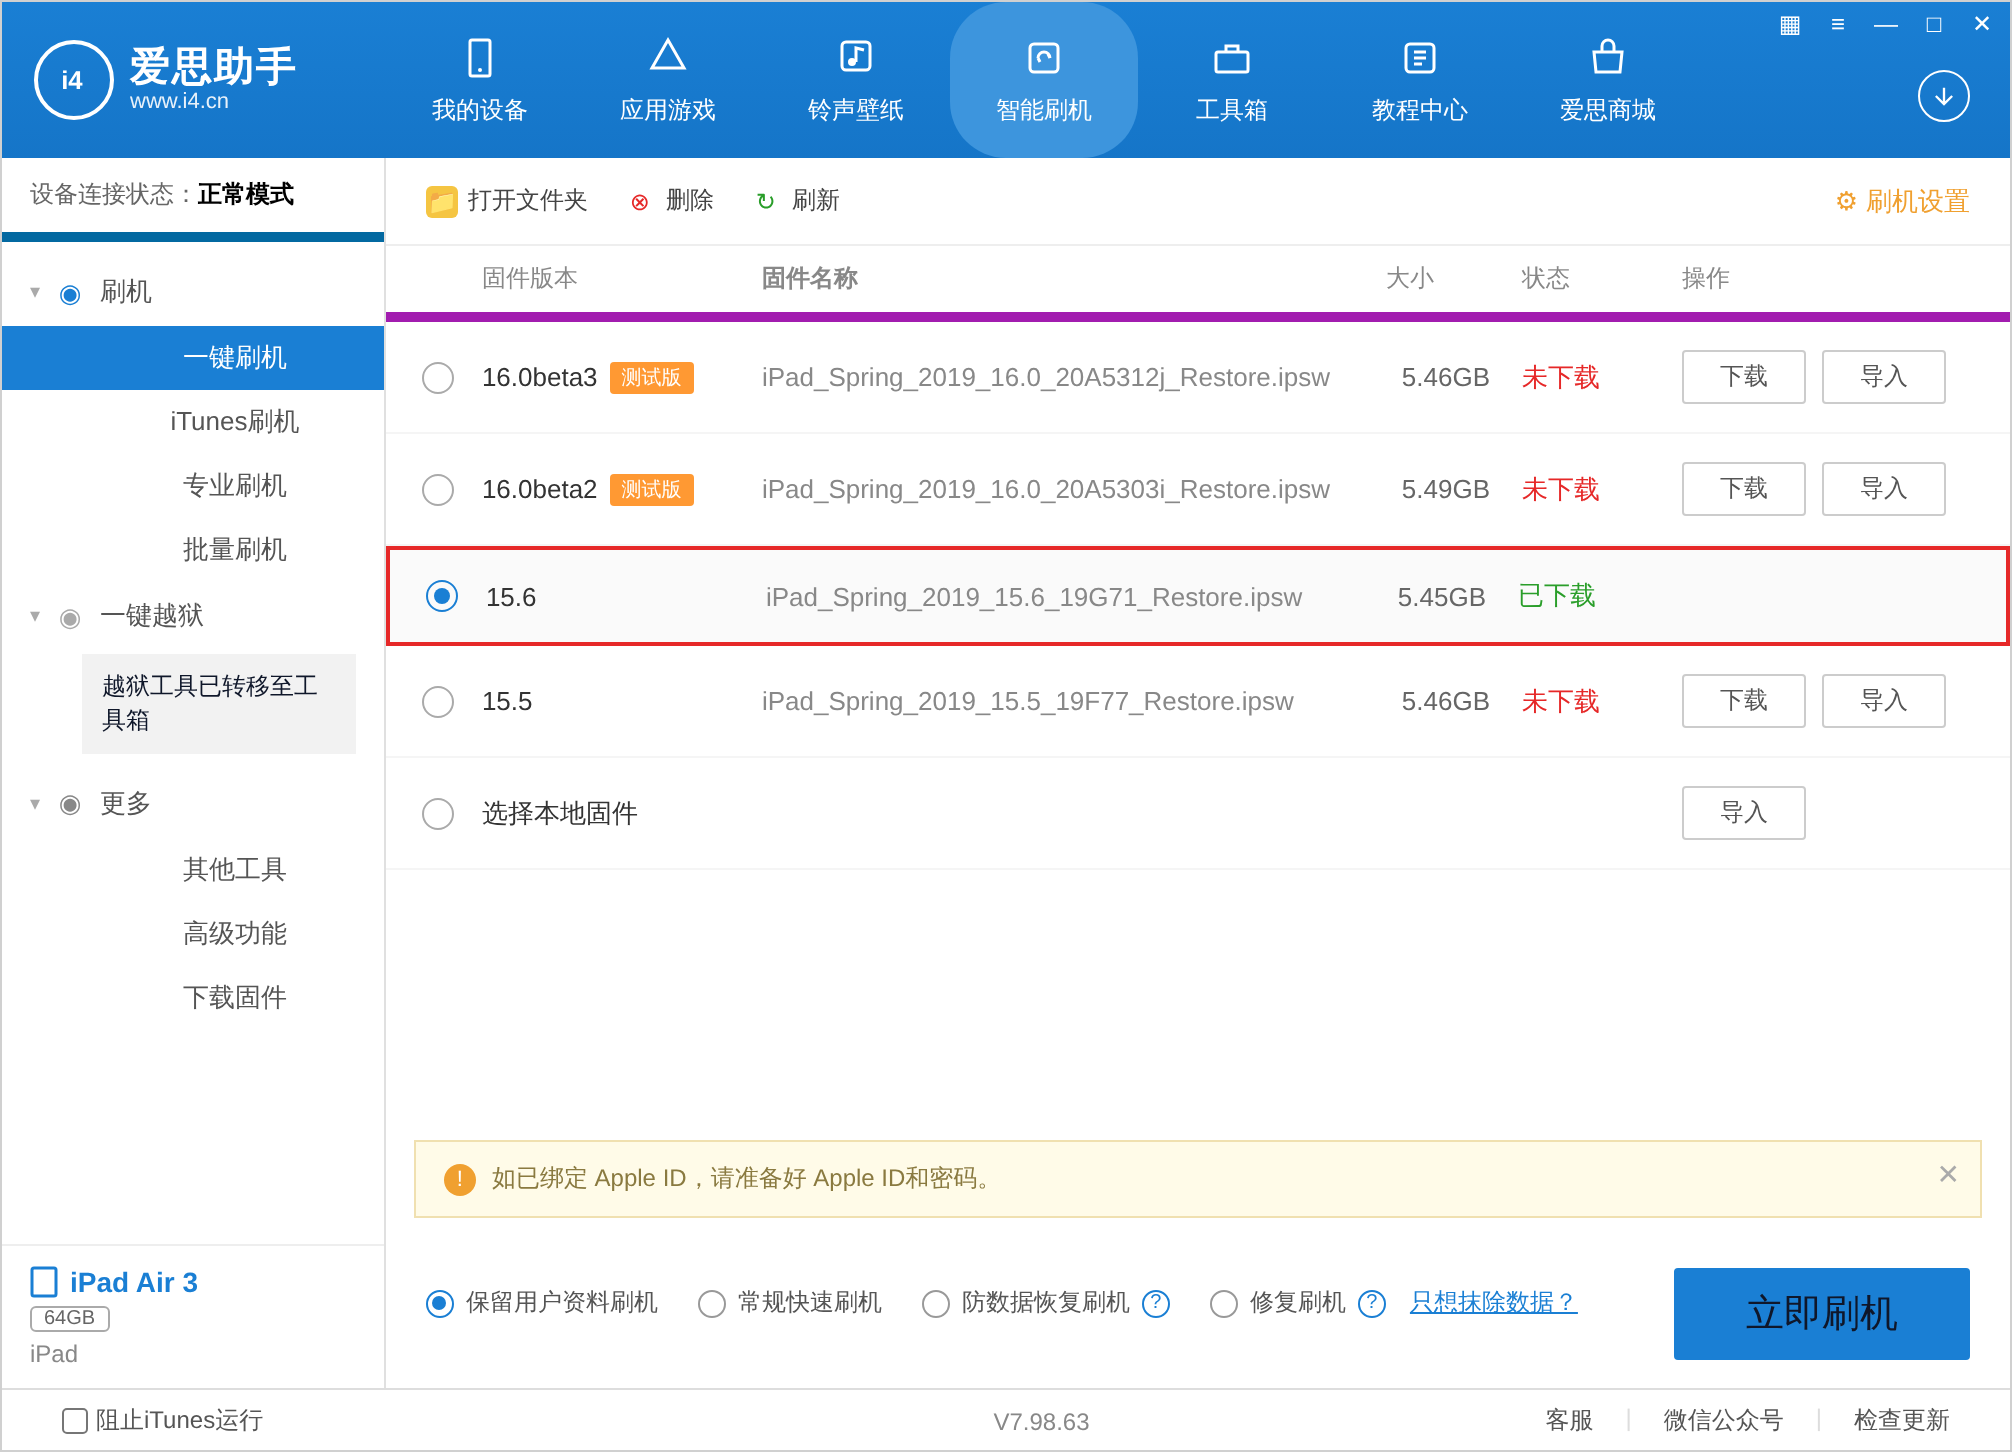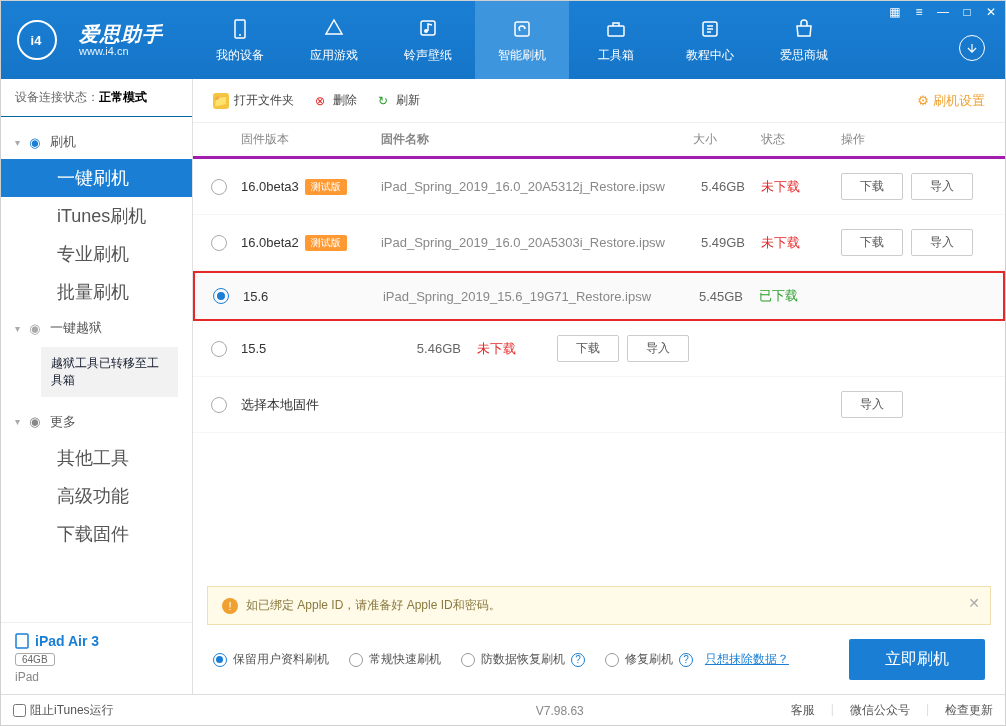--- a/index.html
+++ b/index.html
@@ -1,58 +1,58 @@
 <!DOCTYPE html>
 <html><head>
 <meta charset="utf-8">
 <style>
 * { margin: 0; padding: 0; box-sizing: border-box; font-family: "Microsoft YaHei", "PingFang SC", sans-serif; }
 body { width: 1006px; height: 726px; background: #fff; overflow: hidden; border: 1px solid #d0d0d0; }
 
 
 .header { height: 78px; background: linear-gradient(to bottom, #1a7fd4, #1575c8); display: flex; align-items: center; color: #fff; position: relative; }
-.logo-area { width: 192px; display: flex; align-items: center; padding-left: 16px; gap: 14px; }
+.logo-area { width: 192px; display: flex; align-items: center; padding-left: 16px; }
 .logo-badge { width: 40px; height: 40px; border: 2.5px solid #fff; border-radius: 50%; display: flex; align-items: center; justify-content: center; margin-right: 8px; }
 .logo-badge svg { width: 22px; height: 22px; }
 .logo-txt { display: flex; flex-direction: column; line-height: 1.1; }
-.logo-name { font-size: 20px; font-weight: bold; letter-spacing: 1px; font-style: italic; }
+.logo-name { font-size: 20px; font-weight: bold; letter-spacing: 1px; }
 .logo-url { font-size: 11px; opacity: .9; }
 .nav { display: flex; height: 100%; }
 .nav-item { width: 94px; display: flex; flex-direction: column; align-items: center; justify-content: center; font-size: 12px; cursor: pointer; gap: 6px; }
-.nav-item.active { background: #3d95dd; }
+.nav-item.active { background: #3d95dd; border-radius: 28px; }
 .nav-icon { width: 24px; height: 24px; display: flex; align-items: center; justify-content: center; }
 .win-ctrls { position: absolute; right: 6px; top: 4px; display: flex; gap: 8px; }
 .win-ctrls span { width: 16px; height: 14px; display:flex; align-items:center; justify-content:center; font-size:12px; cursor:pointer; }
 .sync-icon { position: absolute; right: 20px; bottom: 18px; width: 26px; height: 26px; border:1.5px solid #fff; border-radius:50%; display:flex; align-items:center; justify-content:center; cursor:pointer; }
 
 
 .main { display: flex; height: 615px; }
 .sidebar { width: 192px; border-right: 1px solid #e0e0e0; display: flex; flex-direction: column; }
-.status-bar { padding: 10px 14px; font-size: 12px; color: #666; border-bottom: 1px solid #0369a1; }
+.status-bar { padding: 10px 14px; font-size: 12px; color: #666; border-bottom: 5px solid #0369a1; }
 .status-bar b { color: #000; }
 .side-list { flex: 1; overflow-y: auto; padding: 8px 0; }
 .side-head { display: flex; align-items: center; padding: 8px 14px; font-size: 13px; color: #555; gap: 8px; }
 .side-head .ico { width: 14px; height:14px; display:flex; align-items:center; justify-content:center; }
-.side-item { padding: 7px 14px 7px 56px; font-size: 18px; color: #555; cursor: pointer; }
+.side-item { padding: 7px 14px 7px 56px; font-size: 13px; color: #555; cursor: pointer; text-align: center; }
 .side-item.active { background: #1a7fd4; color: #fff; }
 .side-note { margin: 2px 14px 8px 40px; background: #f2f2f2; padding: 8px 10px; font-size: 12px; color: #0f172a; line-height: 1.4; }
 .side-foot { border-top: 1px solid #eee; padding: 10px 14px; font-size: 12px; color: #555; }
 .side-foot label { display:inline-flex; align-items:center; gap:4px; margin-right:8px; }
 .device-box { border-top: 1px solid #eee; padding: 10px 14px; font-size: 12px; }
 .dev-name { color: #1a7fd4; font-weight: bold; font-size: 14px; display:flex; align-items:center; gap:6px; }
 .dev-cap { margin-top:4px; display:inline-block; border:1px solid #aaa; border-radius:3px; padding:0 6px; font-size:10px; color:#666; }
 .dev-type { margin-top:4px; color:#888; }
 
 
 .content { flex: 1; display: flex; flex-direction: column; }
 .toolbar { height: 44px; display: flex; align-items: center; padding: 0 20px; border-bottom: 1px solid #eee; font-size: 12px; gap: 18px; }
 .tb-btn { display: flex; align-items: center; gap: 5px; cursor: pointer; color: #444; }
 .tb-btn .ci { width:16px; height:16px; display:flex; align-items:center; justify-content:center; border-radius:3px; }
 .tb-right { margin-left: auto; color: #f0a030; display:flex; align-items:center; gap:4px; font-size:13px; }
-.tbl-head { display: flex; padding: 8px 20px 8px 48px; font-size: 12px; color: #888; border-bottom: 3px solid #a21caf; }
+.tbl-head { display: flex; padding: 8px 20px 8px 48px; font-size: 12px; color: #888; border-bottom: 5px solid #a21caf; }
 .col-ver { width: 140px; }
 .col-name { flex: 1; font-weight: bold; }
 .col-size { width: 80px; text-align: center; }
 .col-stat { width: 80px; padding-left: 16px; }
 .col-act { width: 160px; padding-left: 16px; }
 .fw-list { flex: 1; overflow-y: auto; }
 .fw-row { display: flex; align-items: center; padding: 14px 20px 14px 18px; font-size: 13px; color: #666; border-bottom: 1px solid #f5f5f5; }
 .fw-row.highlight { border: 2px solid #e62828; background:#fafafa; }
 .radio { width: 16px; height: 16px; border: 1.5px solid #aaa; border-radius: 50%; margin-right: 14px; cursor:pointer; display:flex; align-items:center; justify-content:center; }
 .radio.sel { border-color:#1a7fd4; }
@@ -70,24 +70,24 @@
 
 .notice { margin: 0 14px; background: #fffbe8; border: 1px solid #f0e0b0; padding: 10px 14px; font-size: 12px; color: #8a7a40; display:flex; align-items:center; gap:8px; position:relative; }
 .notice-close { position:absolute; right:10px; top:8px; color:#aaa; cursor:pointer; font-size:14px; }
 .options { padding: 14px 20px; display: flex; align-items: center; gap: 20px; font-size: 12px; color:#555; }
 .opt { display:flex; align-items:center; gap:6px; cursor:pointer; }
 .opt .or { width:14px; height:14px; border:1.5px solid #999; border-radius:50%; display:inline-flex; align-items:center; justify-content:center; }
 .opt.sel .or { border-color:#1a7fd4; }
 .opt.sel .or::after { content:""; width:7px; height:7px; background:#1a7fd4; border-radius:50%; }
 .help { width:14px; height:14px; border:1px solid #1a7fd4; border-radius:50%; color:#1a7fd4; font-size:10px; display:inline-flex; align-items:center; justify-content:center; }
 .erase-link { color:#1a7fd4; text-decoration:underline; cursor:pointer; margin-left:-8px; }
-.flash-btn { margin-left:auto; background:#1a7fd4; color:#ffffff; padding:10px 36px; border:none; font-size:16px; cursor:pointer; border-radius:2px; }
-
-
-.footer { height: 32px; border-top:1px solid #ddd; display:flex; align-items:center; padding:0 12px; font-size:12px; color:#555; gap:7px; }
+.flash-btn { margin-left:auto; background:#1a7fd4; color:#0f172a; padding:10px 36px; border:none; font-size:19px; cursor:pointer; border-radius:2px;margin-top:11px; }
+
+
+.footer { height: 32px; border-top:1px solid #ddd; display:flex; align-items:center; padding:0 30px; font-size:12px; color:#555; gap:28px; }
 .footer label { display:flex; align-items:center; gap:4px; }
 .footer .ver { margin-left:auto; margin-right: 200px; color:#888; }
 .footer .fr { display:flex; gap:16px; }
 .footer .fr span { cursor:pointer; }
 .divv { color:#ddd; }
 </style>
 </head>
 <body>
 
 <div class="header">
@@ -276,20 +276,21 @@
           <span class="radio sel"></span>
           <div class="ver-cell">15.6</div>
           <div class="name-cell">iPad_Spring_2019_15.6_19G71_Restore.ipsw</div>
           <div class="size-cell">5.45GB</div>
           <div class="stat-cell stat-dl">已下载</div>
           <div class="act-cell"></div>
         </div>
         <div class="fw-row">
           <span class="radio"></span>
           <div class="ver-cell">15.5</div>
+          <div class="name-cell">iPad_Spring_2019_15.5_19F77_Restore.ipsw</div>
           <div class="size-cell">5.46GB</div>
           <div class="stat-cell stat-undl">未下载</div>
           <div class="act-cell">
             <button class="act-btn">下载</button>
             <button class="act-btn">导入</button>
           </div>
         </div>
         <div class="fw-row">
           <span class="radio"></span>
           <div class="ver-cell">选择本地固件</div>

